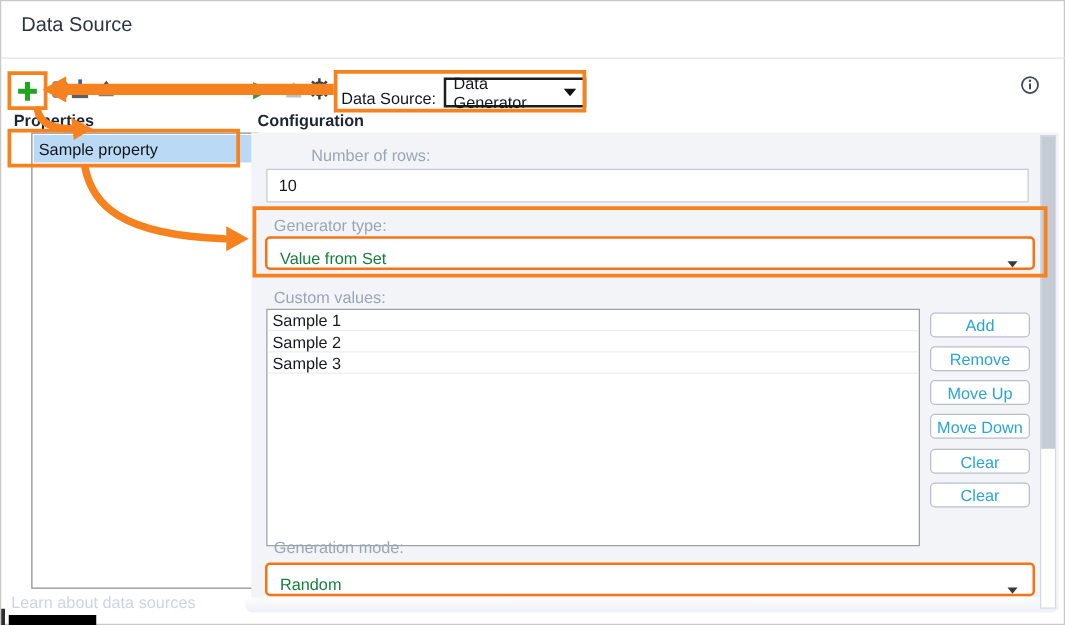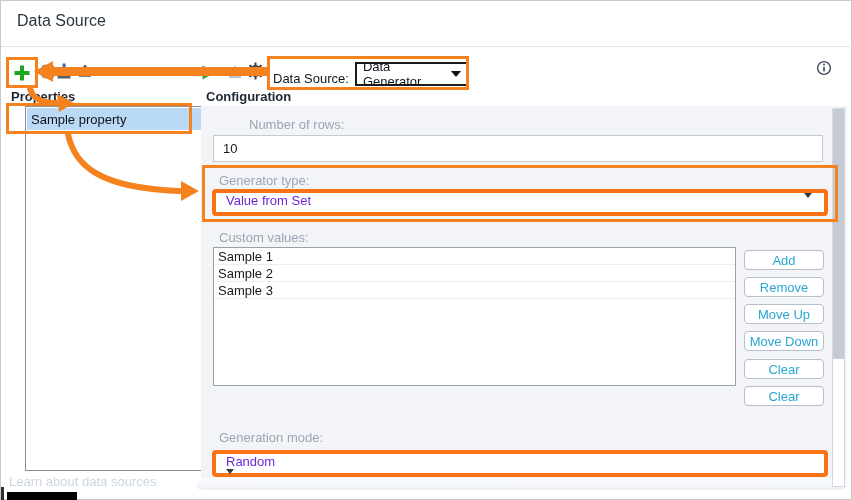--- a/index.html
+++ b/index.html
@@ -44,26 +44,26 @@
   .config-header { left:205px; top:88px; }
   .config-panel { left:200px; top:105px; width:646px; height:382px; background:#f2f4f8; }
   .panel-bottom { left:195px; top:477px; width:651px; height:12px; border-radius:9px; background:linear-gradient(#fcfdfe,#edf0f5); }
   .field-label { font-size:13px; color:#9aa6b5; }
   .lbl-rows { left:218px; top:116px;margin-left:30px; }
   .lbl-ptype { left:218px; top:172px; z-index:6; }
   .lbl-cv { left:218px; top:229px; }
   .lbl-gm { left:218px; top:429px; }
 
   .text-input { left:212px; top:134px; width:610px; height:27px; background:#fff; border:1px solid #c3cad3; font-size:13px; color:#16191d; display:flex; align-items:center; padding-left:9px; }
-  .dropdown { background:#fff; border:4px solid #f97316; border-radius:4px; font-size:13px; color:#6d28d9; display:flex; align-items:flex-start; padding:0 12px 0 10px; }
+  .dropdown { background:#fff; border:2px solid #f97316; border-radius:4px; font-size:13px; color:#15803d; display:flex; align-items:flex-end; padding:0 12px 0 10px; }
   .dd-ptype { left:211px; top:188px; width:616px; height:27px; z-index:6; }
-  .dd-gm { left:211px; top:449px; width:616px; height:27px;flex-direction:column; }
+  .dd-gm { left:211px; top:449px; width:616px; height:27px; }
   .dropdown .grow { flex:1; }
 
-  .cv-list { left:212px; top:246px; width:523px; height:139px; background:#fff; border:1px solid #9aa0a8; }
+  .cv-list { left:212px; top:246px; width:523px; height:190px; background:#fff; border:1px solid #9aa0a8; }
   .cv-row { height:17px; font-size:13px; color:#16191d; display:flex; align-items:center; padding-left:4px; border-bottom:1px solid #ededed; }
 
   .side-btn { left:743px; width:80px; height:20px; background:#fff; border:1px solid #b7bfc9; border-radius:4px; color:#2AA6D2; font-size:13px; display:flex; align-items:center; justify-content:center; cursor:default; }
   .b0{top:249px}.b1{top:276px}.b2{top:303px}.b3{top:330px}.b4{top:358px}.b5{top:385px}
 
   .sb-track { left:831px; top:107px; width:13px; height:379px; background:#fff; border:1px solid #d5d9df; }
   .sb-thumb { position:absolute; left:0px; top:0px; width:11px; height:250px; background:#c5cbd4; }
 
   .arrows { left:0; top:0; width:852px; height:500px; z-index:10; pointer-events:none; }
 </style>

